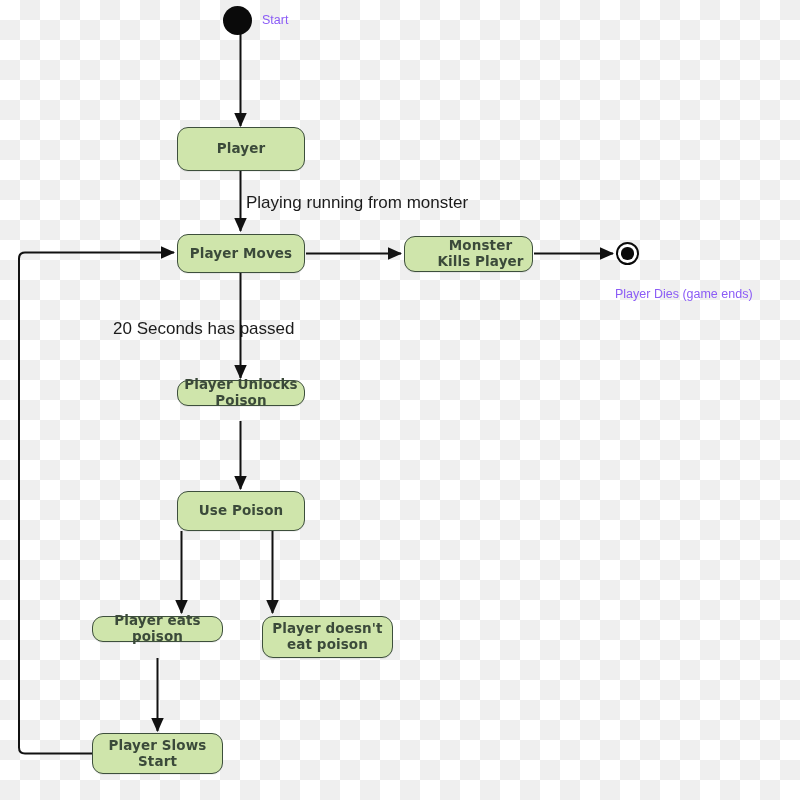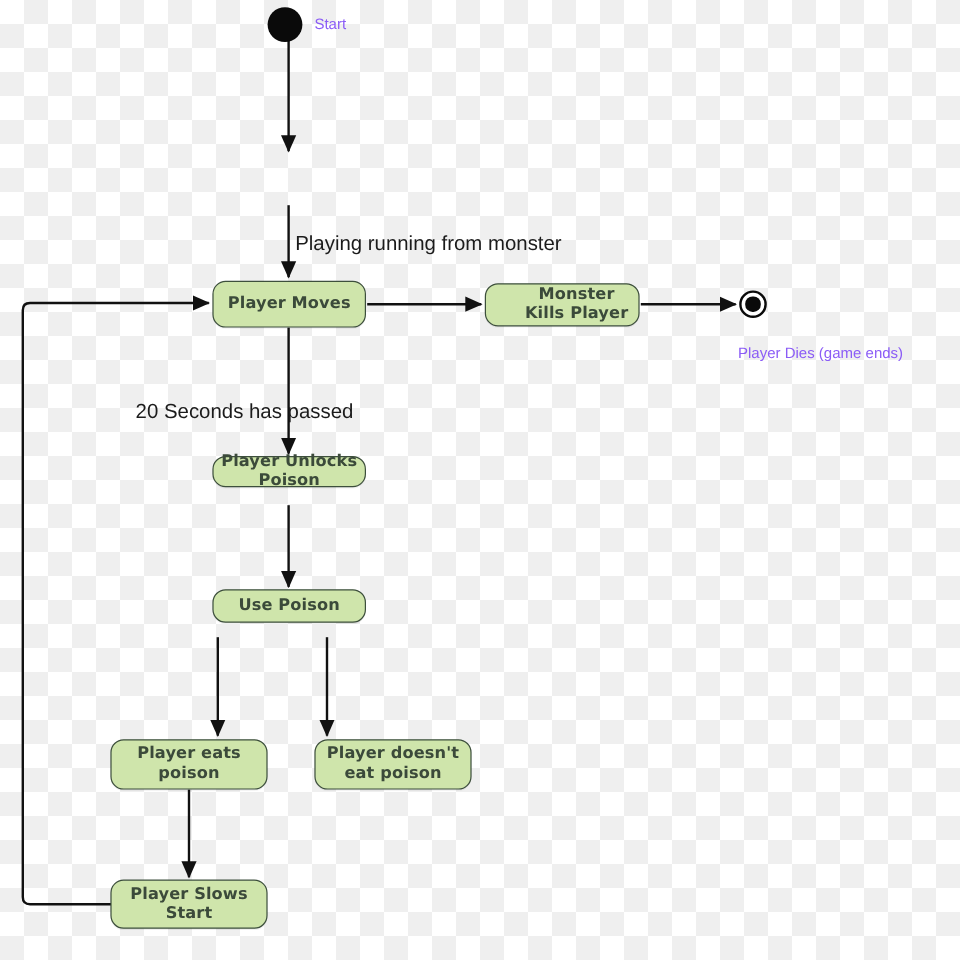--- a/index.html
+++ b/index.html
@@ -117,47 +117,50 @@
     <path d="M 272.5 531 L 272.5 613" fill="none" stroke="#111111" stroke-width="2" marker-end="url(#arrow)"></path>
 
     <path d="M 157.5 658 L 157.5 731" fill="none" stroke="#111111" stroke-width="2" marker-end="url(#arrow)"></path>
 
     <path d="M 93 753.5 L 25 753.5 Q 19 753.5 19 747.5 L 19 258.5 Q 19 252.5 25 252.5 L 174 252.5" fill="none" stroke="#111111" stroke-width="2" marker-end="url(#arrow)"></path>
   </svg>
 
   <div class="terminal start-node" style="left:223px; top:6px; width:29px; height:29px;"></div>
   <div class="plain-label" style="left:262px; top:14px;">Start</div>
 
+  <div class="node" style="left:177px; top:127px; width:128px; height:44px;">
+    <span>Player</span>
+  </div>
 
   <div class="edge-label" style="left:246px; top:194px;">Playing running from monster</div>
 
   <div class="node" style="left:177px; top:234px; width:128px; height:39px;text-align:right;">
     <span>Player Moves</span>
   </div>
 
   <div class="node" style="left:404px; top:236px; width:129px; height:36px;padding-left:24px;">
     <span>Monster Kills Player</span>
   </div>
 
   <div class="terminal end-node" style="left:616px; top:242px; width:23px; height:23px;">
     <div class="inner"></div>
   </div>
   <div class="plain-label" style="left:615px; top:288px;">Player Dies (game ends)</div>
 
-  <div class="edge-label" style="left:113px; top:334px;">20 Seconds has passed</div>
+  <div class="edge-label" style="left:113px; top:320px;">20 Seconds has passed</div>
 
   <div class="node" style="left:177px; top:380px; width:128px; height:26px;">
     <span>Player Unlocks Poison</span>
   </div>
 
-  <div class="node" style="left:177px; top:491px; width:128px; height:28px;">
+  <div class="node" style="left:177px; top:491px; width:128px; height:40px;">
     <span>Use Poison</span>
   </div>
 
-  <div class="node" style="left:92px; top:616px; width:131px; height:42px;">
+  <div class="node" style="left:92px; top:616px; width:131px; height:26px;">
     <span>Player eats poison</span>
   </div>
 
   <div class="node" style="left:262px; top:616px; width:131px; height:42px;">
     <span>Player doesn't eat poison</span>
   </div>
 
   <div class="node" style="left:92px; top:733px; width:131px; height:41px;">
     <span>Player Slows Start</span>
   </div>

